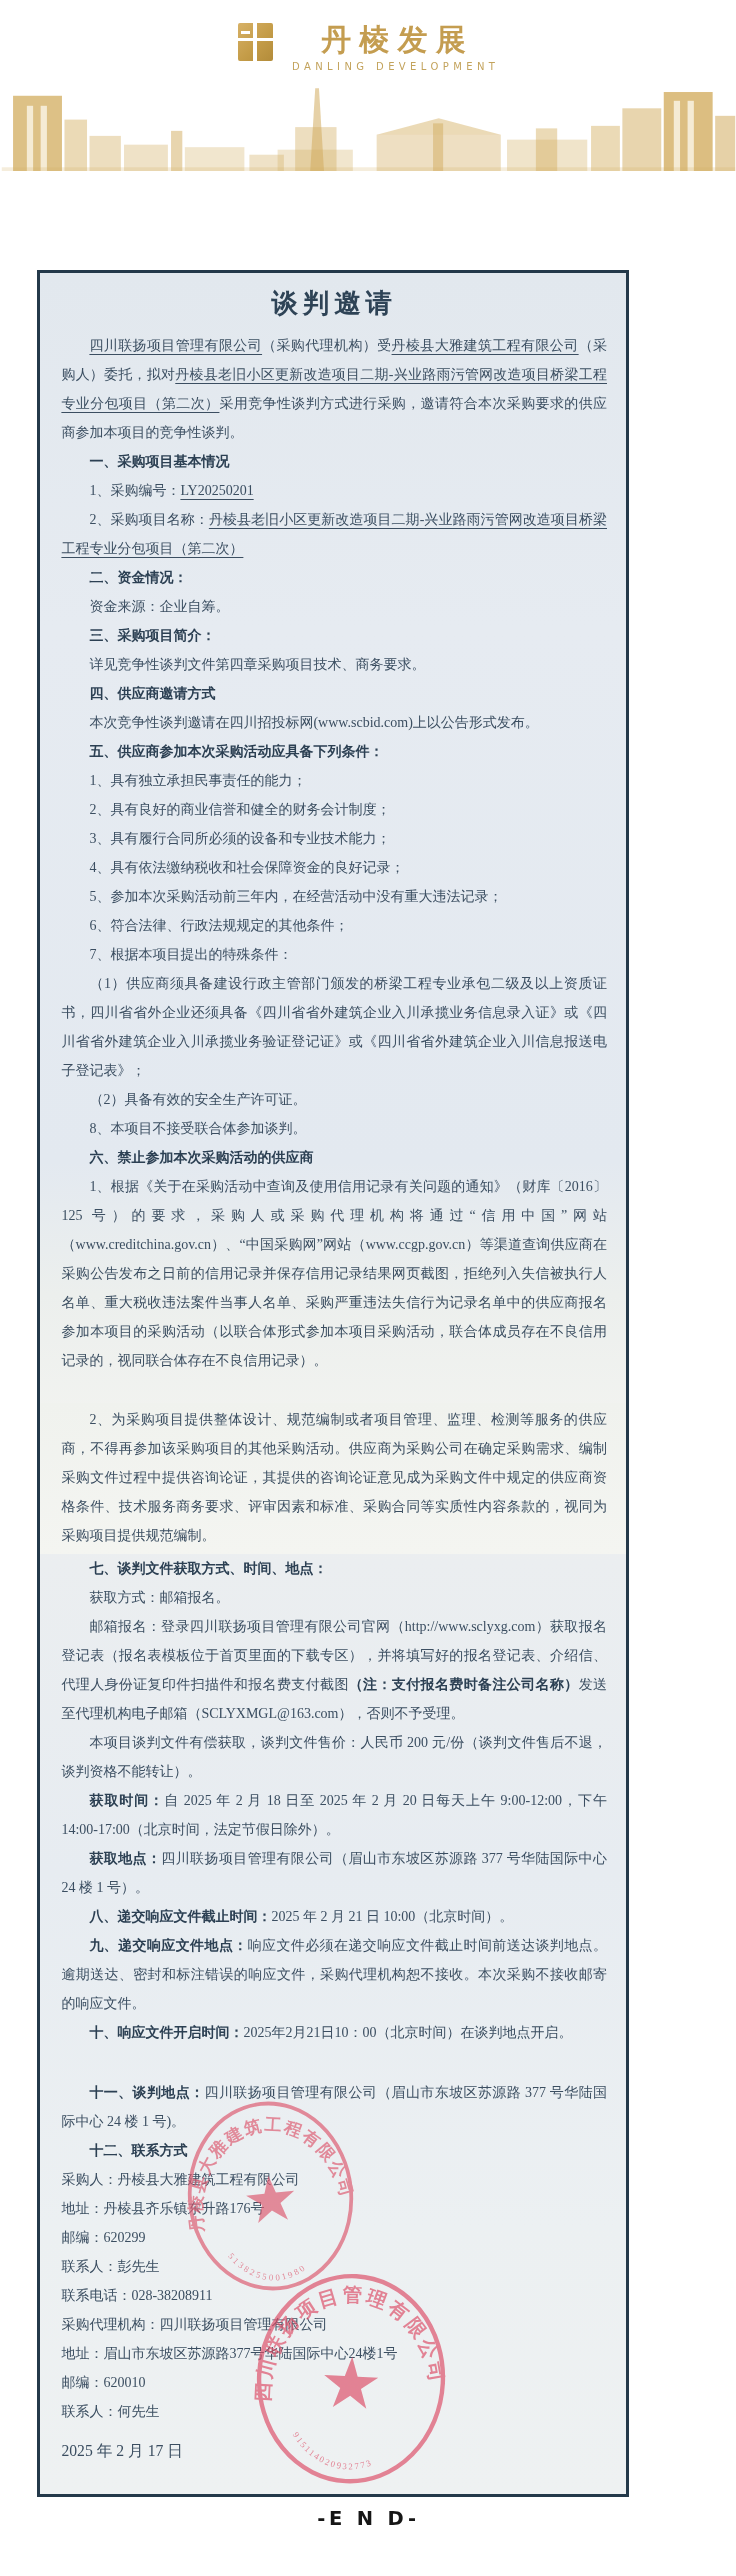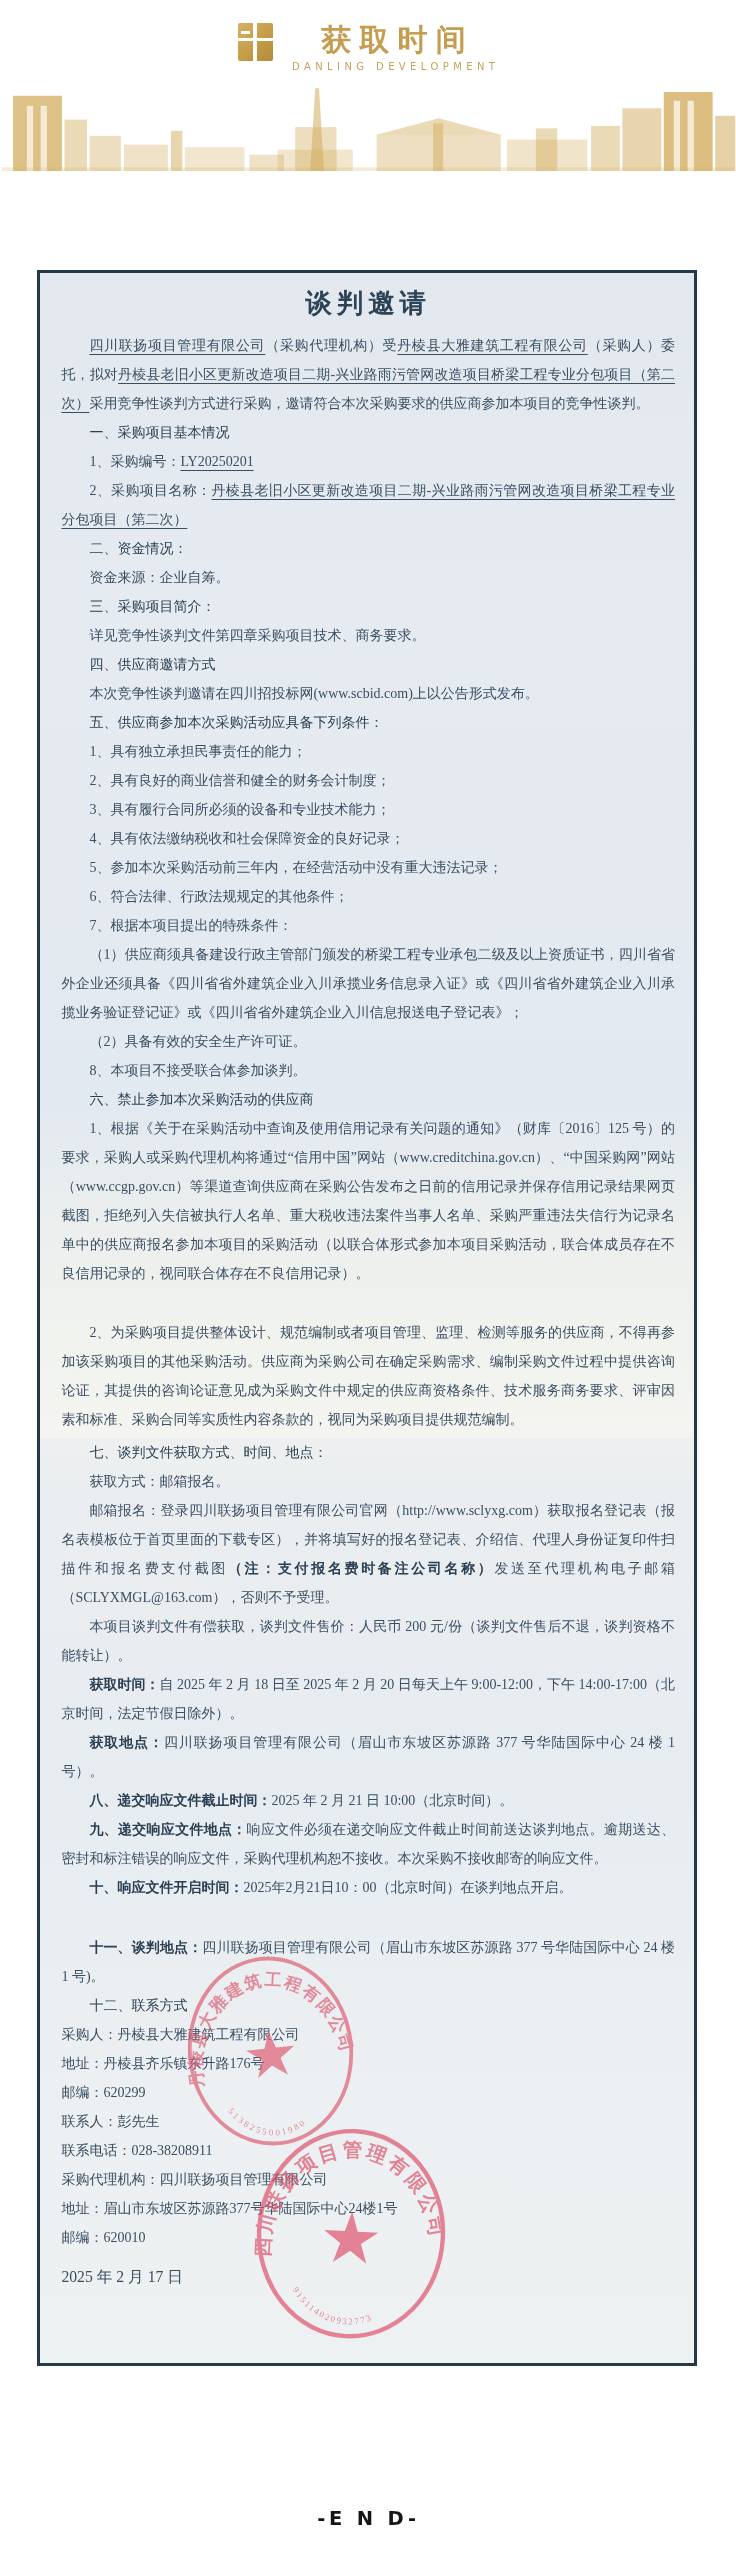--- a/index.html
+++ b/index.html
@@ -16,31 +16,31 @@
   .logo-icon .h-bar{position:absolute;left:0;top:40%;width:100%;height:3.1px;background:#fff;}
   .logo-icon .notch{position:absolute;left:3.8px;top:7.6px;width:8.2px;height:3.8px;background:#fff;}
   .logo-text{display:flex;flex-direction:column;align-items:center;}
   .logo-title{font-size:30px;font-weight:bold;color:#c49d50;letter-spacing:8.2px;line-height:1.1;
     text-indent:8.2px;}
   .logo-sub{margin-top:5px;font-size:10px;color:#c3a35c;letter-spacing:4.4px;text-indent:4.4px;
     font-family:"DejaVu Sans","Liberation Sans",sans-serif;}
   .skyline{display:block;margin-top:15px;}
   
   .page{
-    position:absolute;left:37px;top:270px;width:660px;min-height:2096px;
+    position:absolute;left:37px;top:270px;width:592px;min-height:2096px;
     box-sizing:border-box;border:3.8px solid #24394a;
     background:linear-gradient(180deg,#e2e8ee 0%,#e6ebf1 16%,#e3e9f0 40%,#ecefed 46%,
       #f2f3f0 52%,#ebeef0 58%,#e7ecf1 72%,#ecf0f2 88%,#eef1f2 100%);
     padding:8.8px 19px 29px 21.4px;
   }
   .doc-title{text-align:center;font-size:26.4px;font-weight:bold;color:#2e4356;
     letter-spacing:5px;margin:3.8px 0 10px 0;}
   .para{font-size:14px;line-height:29px;color:#3b4e61;margin:0;text-indent:2em;
     text-align:justify;}
-  .para.heading{font-weight:normal;color:#2c4053;}
+  .para.heading{font-weight:bold;color:#2c4053;}
   .para.flush{text-indent:0;}
   .para.highlight{background:linear-gradient(180deg,#f0f2ee,#f4f5f1);
     margin:28px -19px 0 -21.4px;padding:2.5px 19px 3.8px 21.4px;}
   .u{text-decoration:underline;text-underline-offset:3.8px;text-decoration-thickness:0.9px;}
   .b{font-weight:bold;color:#2c4053;}
   .stamp-zone{position:relative;margin-top:31.5px;}
   .date-line{font-size:15.7px;line-height:29px;color:#3b4e61;text-align:left;
     padding-right:28px;margin-top:10px;}
   .stamp{position:absolute;opacity:0.68;pointer-events:none;}
   #stamp-purchaser{left:115px;top:14px;transform:rotate(-6deg);}
@@ -54,21 +54,21 @@
 <body>
 
 <div class="header">
   <div class="logo-row">
     <div class="logo-icon">
       <div class="v-bar"></div>
       <div class="h-bar"></div>
       <div class="notch"></div>
     </div>
     <div class="logo-text">
-      <div class="logo-title">获取时间</div>
+      <div class="logo-title">丹棱发展</div>
       <div class="logo-sub">DANLING DEVELOPMENT</div>
     </div>
   </div>
   <svg class="skyline" width="737" height="84" viewBox="0 0 1170 134">
     <g fill="#d2ac5e">
       <rect x="18" y="14" width="78" height="120" opacity="0.75"></rect>
       <rect x="40" y="30" width="10" height="104" opacity="0.9" fill="#f7efdd"></rect>
       <rect x="62" y="30" width="10" height="104" opacity="0.9" fill="#f7efdd"></rect>
       <rect x="100" y="52" width="36" height="82" opacity="0.45"></rect>
       <rect x="140" y="78" width="50" height="56" opacity="0.4"></rect>
@@ -165,19 +165,20 @@
   <p class="para"><span class="b">十一、谈判地点：</span><span>四川联扬项目管理有限公司（眉山市东坡区苏源路 377 号华陆国际中心 24 楼 1 号)。</span></p>
       <p class="para heading"><span>十二、联系方式</span></p>
       <p class="para flush"><span>采购人：丹棱县大雅建筑工程有限公司</span></p>
       <p class="para flush"><span>地址：丹棱县齐乐镇东升路176号</span></p>
       <p class="para flush"><span>邮编：620299</span></p>
       <p class="para flush"><span>联系人：彭先生</span></p>
       <p class="para flush"><span>联系电话：028-38208911</span></p>
       <p class="para flush"><span>采购代理机构：四川联扬项目管理有限公司</span></p>
       <p class="para flush"><span>地址：眉山市东坡区苏源路377号华陆国际中心24楼1号</span></p>
       <p class="para flush"><span>邮编：620010</span></p>
+      <p class="para flush"><span>联系人：何先生</span></p>
     </div>
 
   <div class="date-line">2025 年 2 月 17 日</div>
 </div>
 
 <div class="end-footer">-E N D-</div>
 
 
 </body></html>

